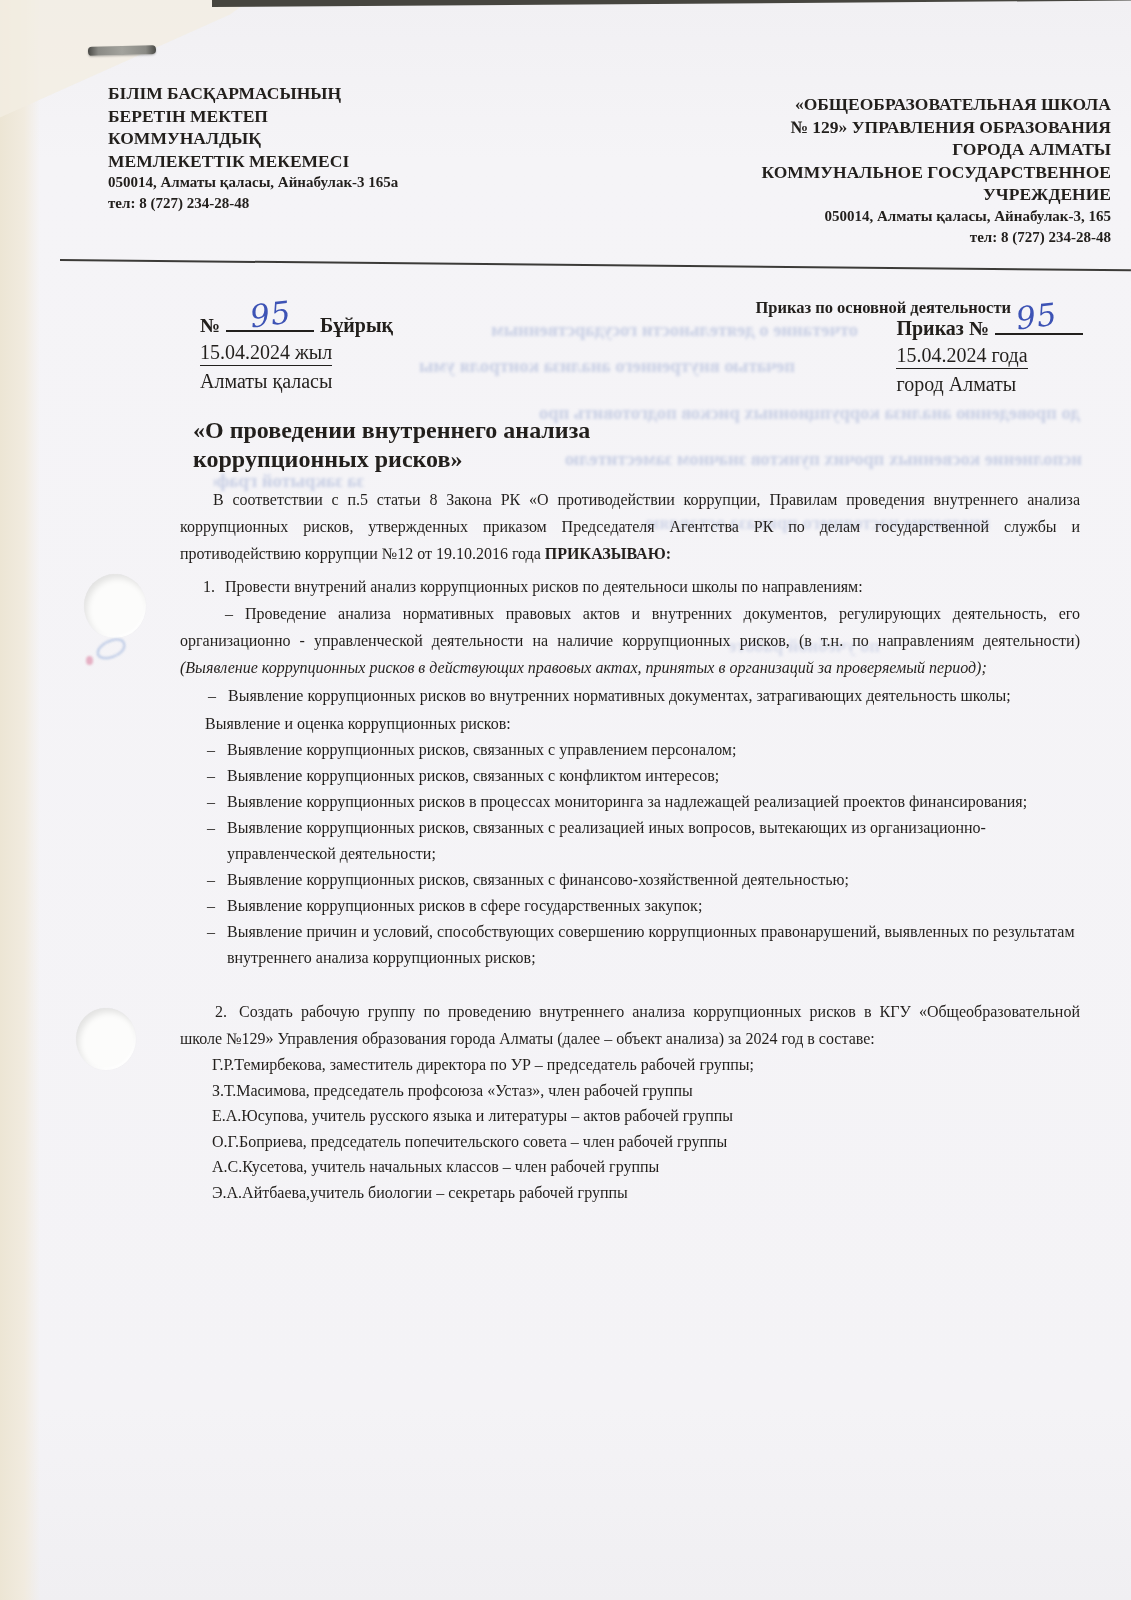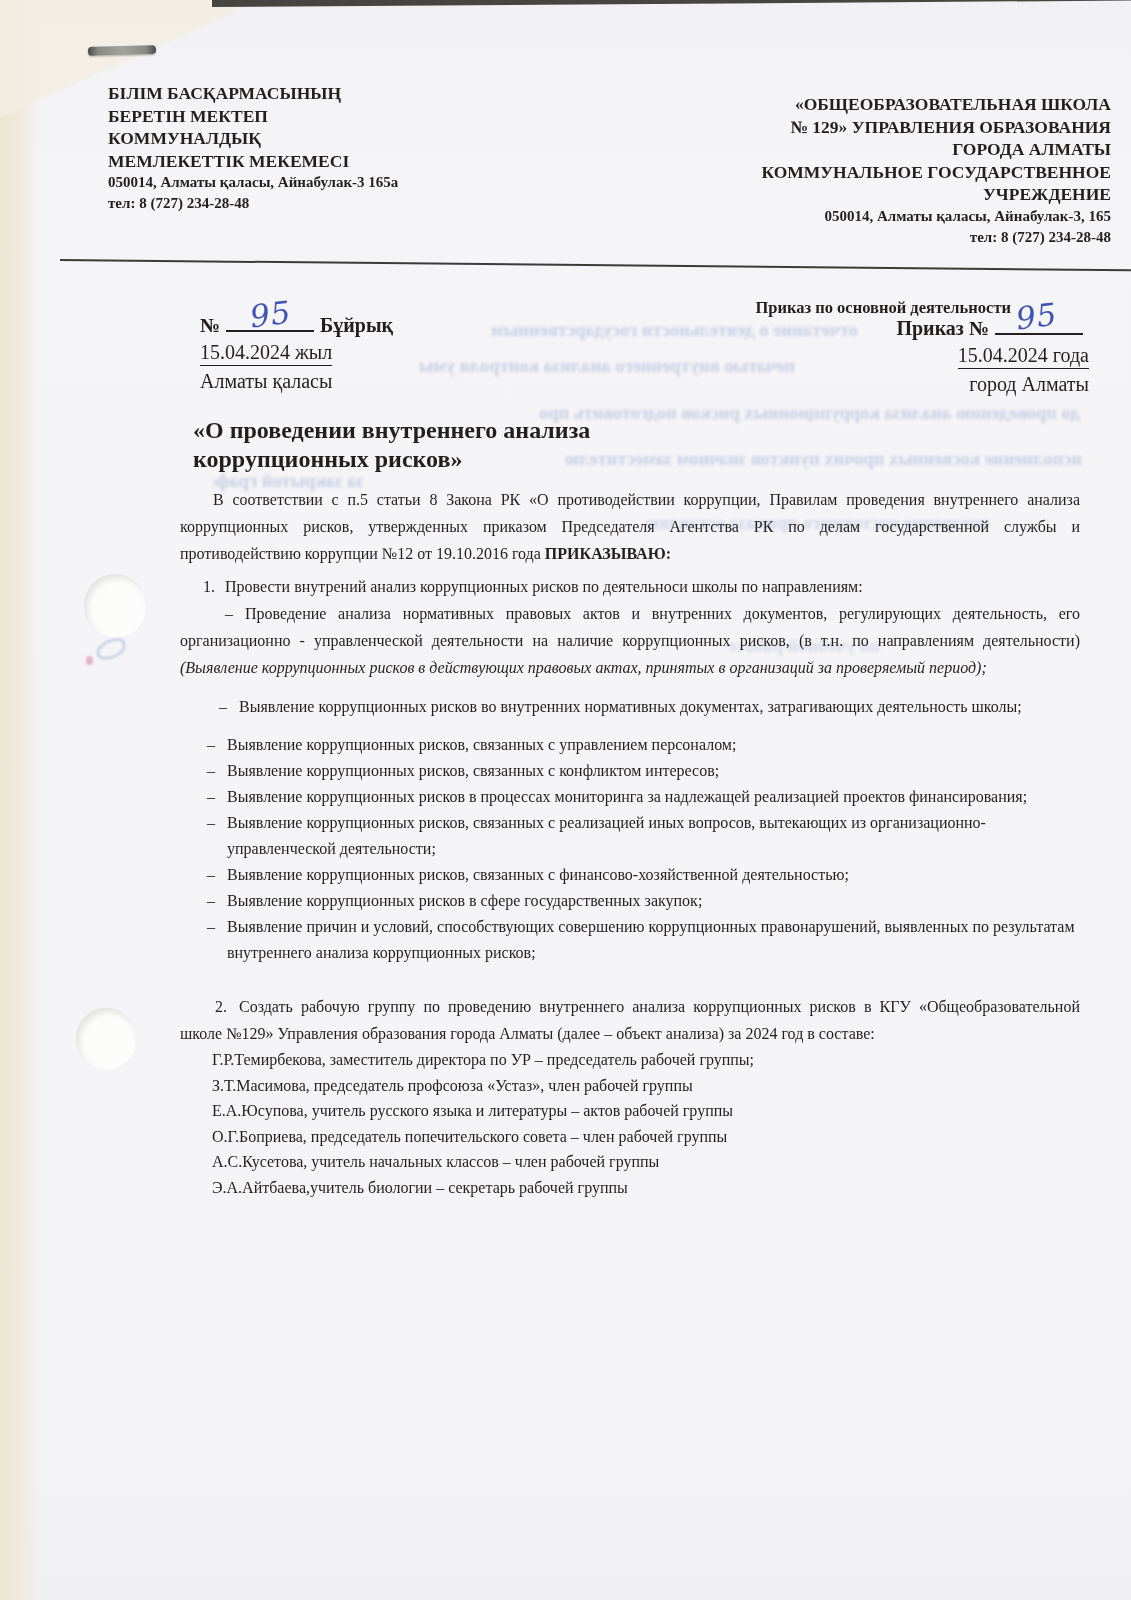--- a/index.html
+++ b/index.html
@@ -41,41 +41,41 @@
   .lh-right{position:absolute;right:20px;top:93px;width:460px;text-align:right;font-weight:bold;
             font-size:17.5px;line-height:22.5px;}
   .lh-addr{font-size:15px;line-height:21px;font-weight:bold;}
   
   .rule{position:absolute;left:60px;top:259px;width:1071px;height:2px;background:#3c3b38;
         transform:rotate(0.55deg);transform-origin:left center;}
   .doc-type{position:absolute;left:0;top:273px;width:1011px;text-align:right;
             font-weight:bold;font-size:16.5px;margin-top:25px;}
   
   .meta-left{position:absolute;left:200px;top:312px;font-size:20px;}
-  .meta-right{position:absolute;right:42px;top:315px;font-size:20px;text-align:right;}
+  .meta-right{position:absolute;right:42px;top:315px;font-size:20px;}
   .b{font-weight:bold;}
   .blank{display:inline-block;width:88px;border-bottom:2px solid #22201e;height:18px;
          margin:0 6px;vertical-align:baseline;}
   .u{display:inline-block;border-bottom:1.7px solid #22201e;padding-bottom:1px;}
   .meta-line{margin-top:4px;}
   .hand{position:absolute;font-family:"DejaVu Serif",serif;font-style:italic;color:#3d53b5;
         font-size:31px;transform:rotate(-7deg);letter-spacing:1px;}
   .hand-left{left:250px;top:296px;}
   .hand-right{left:1016px;top:298px;}
   
   .title{position:absolute;left:193px;top:416px;font-weight:bold;font-size:24px;line-height:29px;}
   .body-text{position:absolute;left:180px;top:486px;width:900px;font-size:16px;line-height:27px;
              text-align:justify;}
   .p-intro{text-indent:33px;margin:0;}
   .p-item1{margin:6px 0 0 0;padding-left:45px;text-indent:-22px;}
   .num{display:inline-block;width:22px;text-indent:0;}
   .num2{display:inline-block;width:24px;text-indent:0;}
   .p-dash{margin:0;text-indent:45px;}
   .it{font-style:italic;}
-  .item-a{margin:12px;padding-left:47px;text-indent:-20px;}
+  .item-a{margin:1px;padding-left:47px;text-indent:-20px;}
   .dash{display:inline-block;width:20px;text-indent:0;}
   .subhead{margin:0 0 0 25px;text-align:left;}
   .dash-list .dash-item{padding-left:47px;text-indent:-20px;text-align:left;line-height:26px;margin:0;}
   .p-2{margin:27px 0 0 0;text-indent:35px;}
   .members{margin-left:32px;text-align:left;line-height:25.5px;}
   .member-line{margin:0;}
 </style>
 </head>
 <body>
 
@@ -150,20 +150,21 @@
 
   <div class="body-text">
     <p class="p-intro"><span>В соответствии с п.5 статьи 8 Закона РК «О противодействии коррупции, Правилам проведения внутреннего анализа коррупционных рисков, утвержденных приказом Председателя Агентства РК по делам государственной службы и противодействию коррупции №12 от 19.10.2016 года </span><span class="b">ПРИКАЗЫВАЮ:</span></p>
 
     <p class="p-item1"><span class="num">1.</span><span>Провести  внутрений анализ коррупционных рисков по деятельноси школы по направлениям:</span></p>
 
     <p class="p-dash"><span class="dash">–</span><span>Проведение анализа нормативных правовых актов и внутренних документов, регулирующих деятельность, его организационно - управленческой деятельности на наличие коррупционных рисков, (в т.н. по направлениям деятельности) </span><span class="it">(Выявление коррупционных рисков в действующих правовых актах, принятых в организаций за проверяемый период);</span></p>
 
     <p class="item-a"><span class="dash">–</span><span>Выявление коррупционных рисков во внутренних нормативных документах, затрагивающих деятельность школы;</span></p>
 
+    <p class="subhead">Выявление и оценка коррупционных рисков:</p>
 
     <div class="dash-list">
 
         <p class="dash-item"><span class="dash">–</span><span>Выявление коррупционных рисков, связанных с управлением персоналом;</span></p>
 
         <p class="dash-item"><span class="dash">–</span><span>Выявление коррупционных рисков, связанных с конфликтом интересов;</span></p>
 
         <p class="dash-item"><span class="dash">–</span><span>Выявление коррупционных рисков в процессах мониторинга за надлежащей реализацией проектов финансирования;</span></p>
 
         <p class="dash-item"><span class="dash">–</span><span>Выявление коррупционных рисков, связанных с реализацией иных вопросов, вытекающих из организационно-управленческой деятельности;</span></p>

